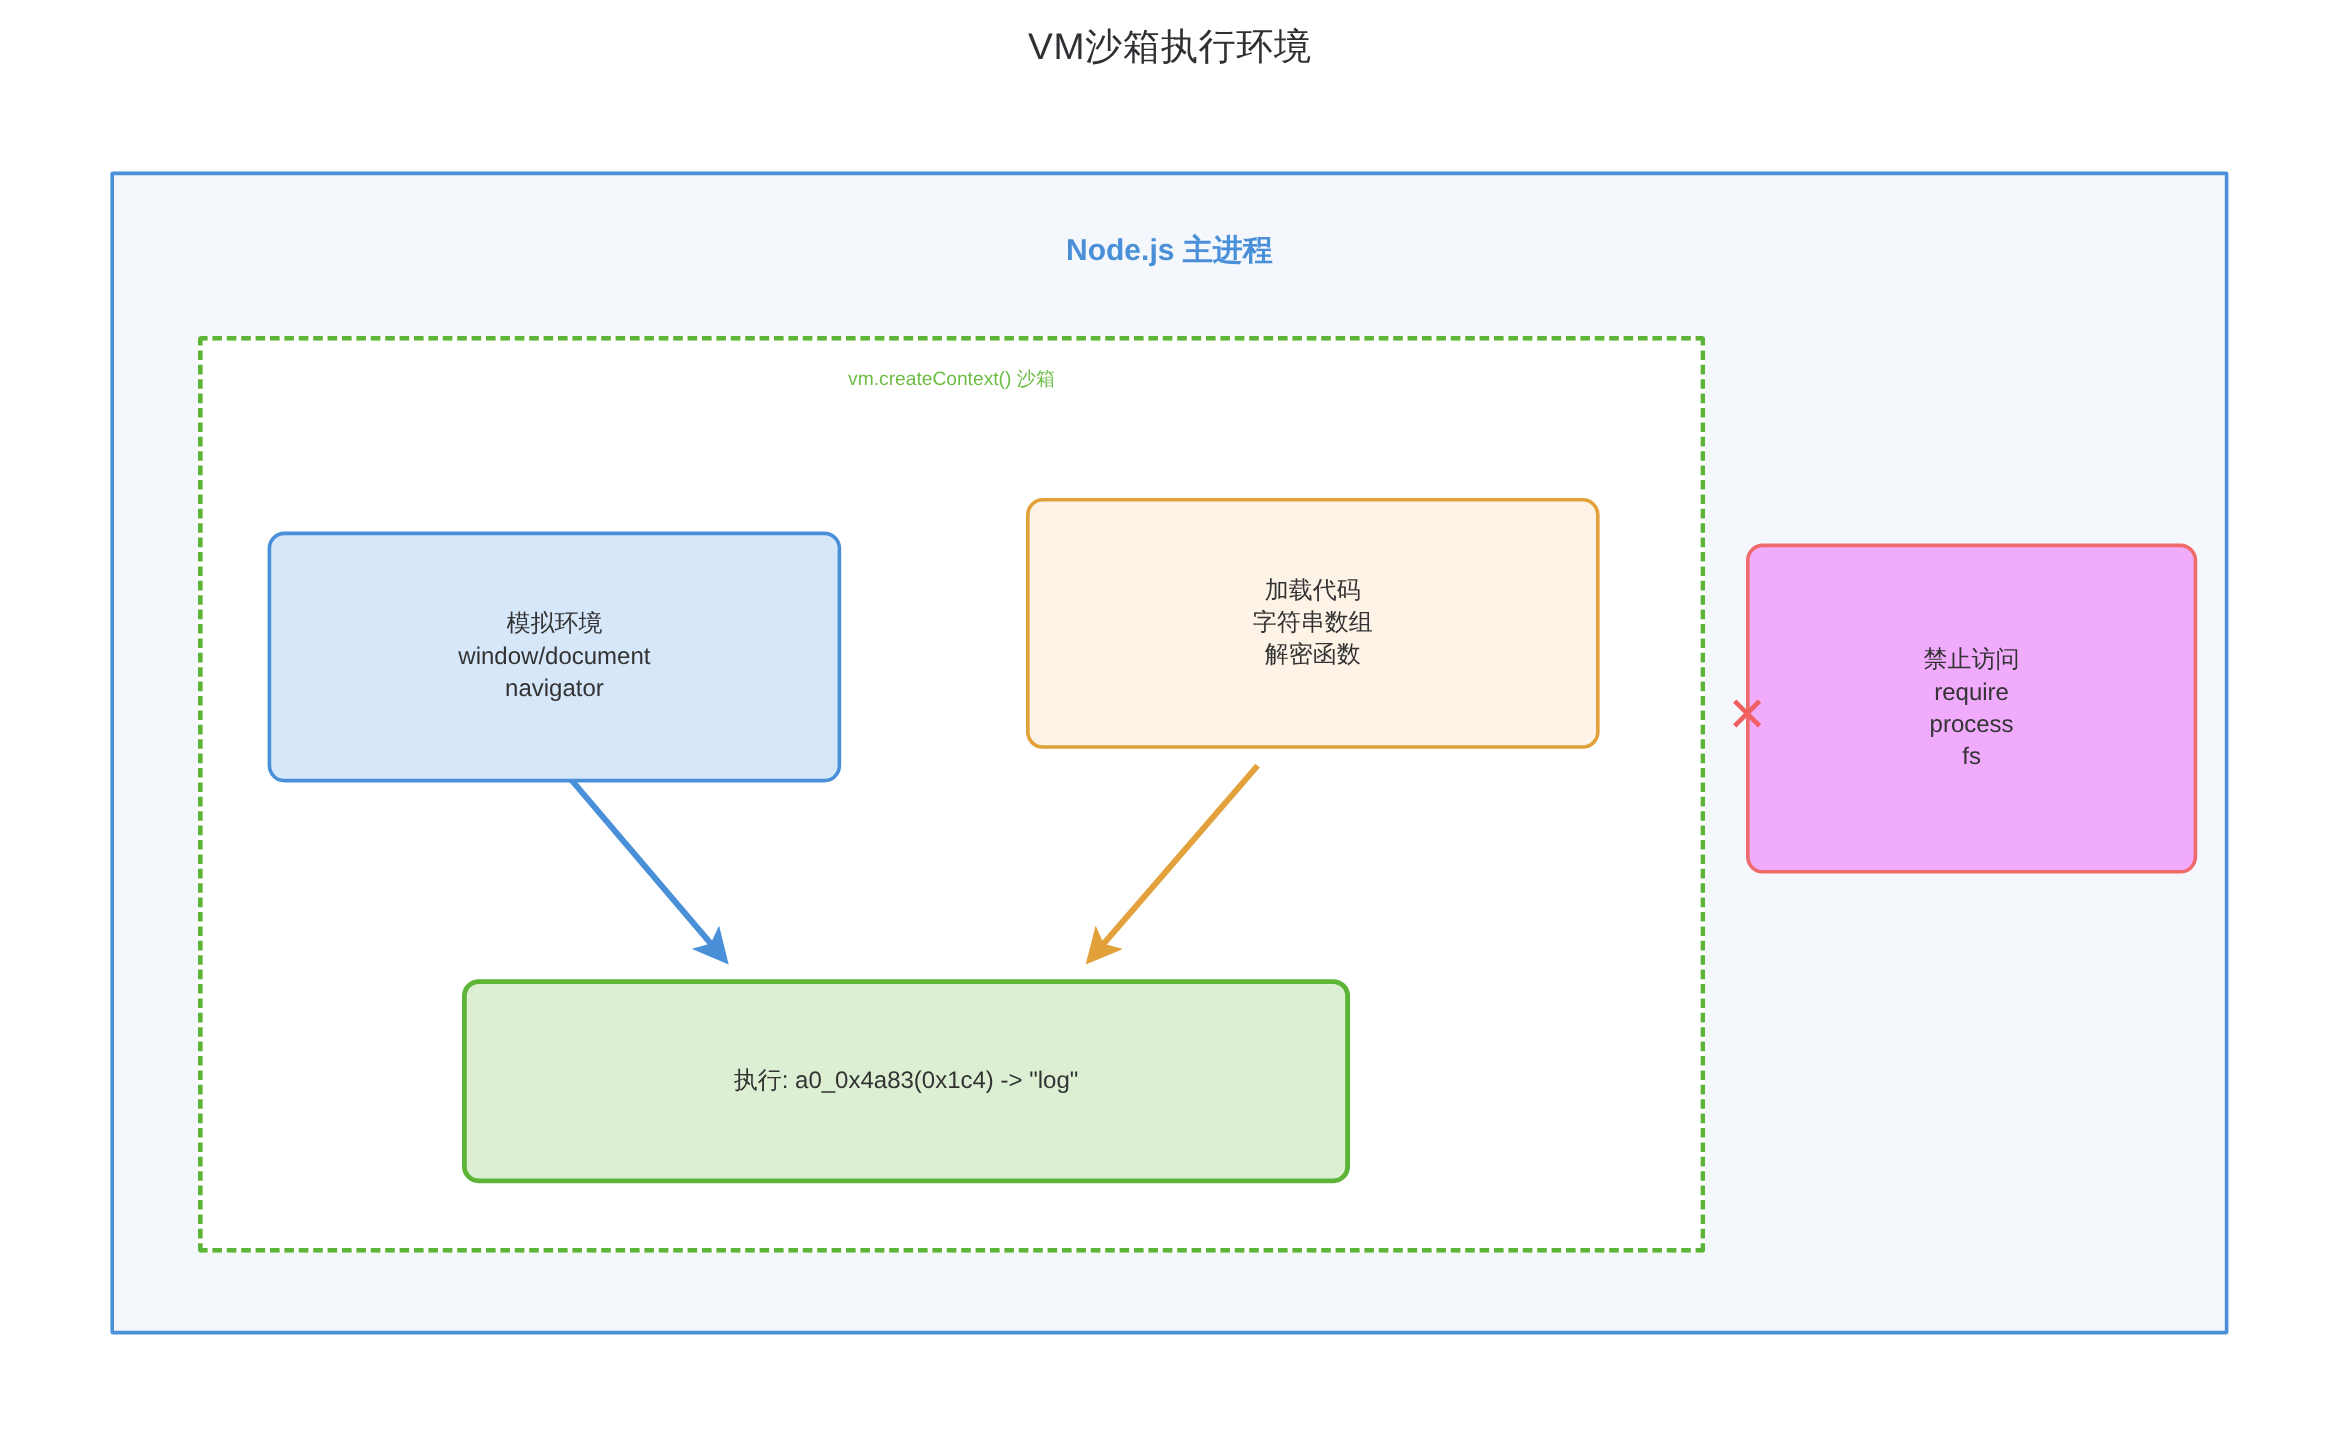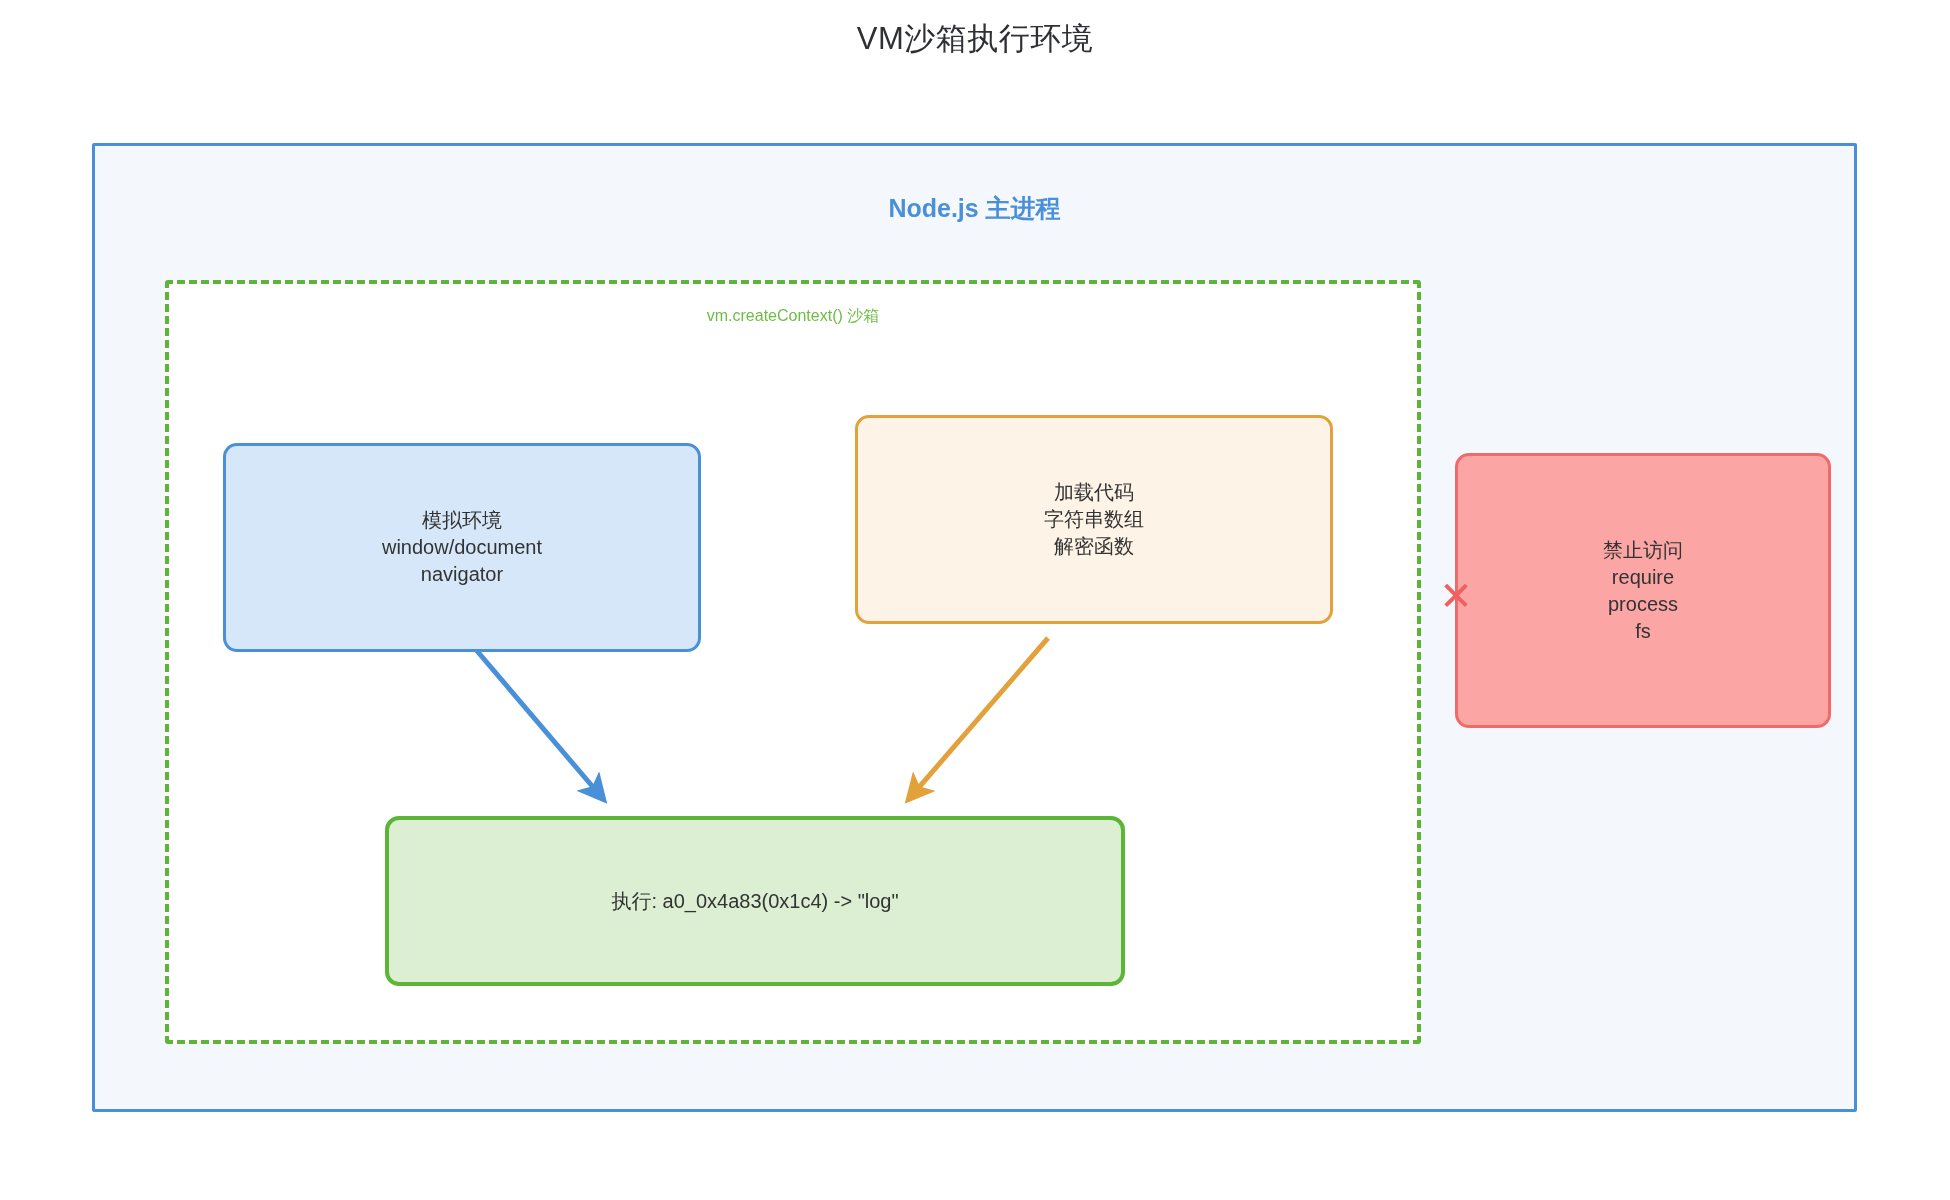--- a/index.html
+++ b/index.html
@@ -121,21 +121,21 @@
     border: 4px solid #5cb536;
     background: #dcefd3;
   }
 
   .node-forbidden {
     left: 1455px;
     top: 453px;
     width: 376px;
     height: 275px;
     border: 3px solid #ef6b6b;
-    background: #fca5a5;
+    background: #f0abfc;
   }
 
   
   .blocker-x {
     position: absolute;
     left: 1436px;
     top: 576px;
     width: 40px;
     height: 40px;
     line-height: 40px;

